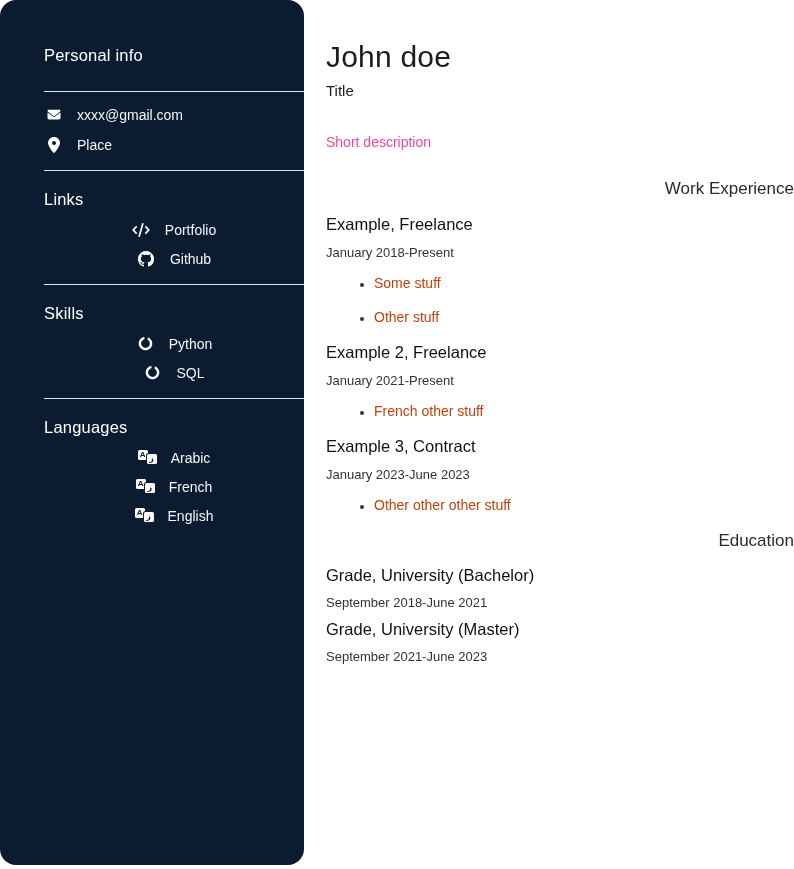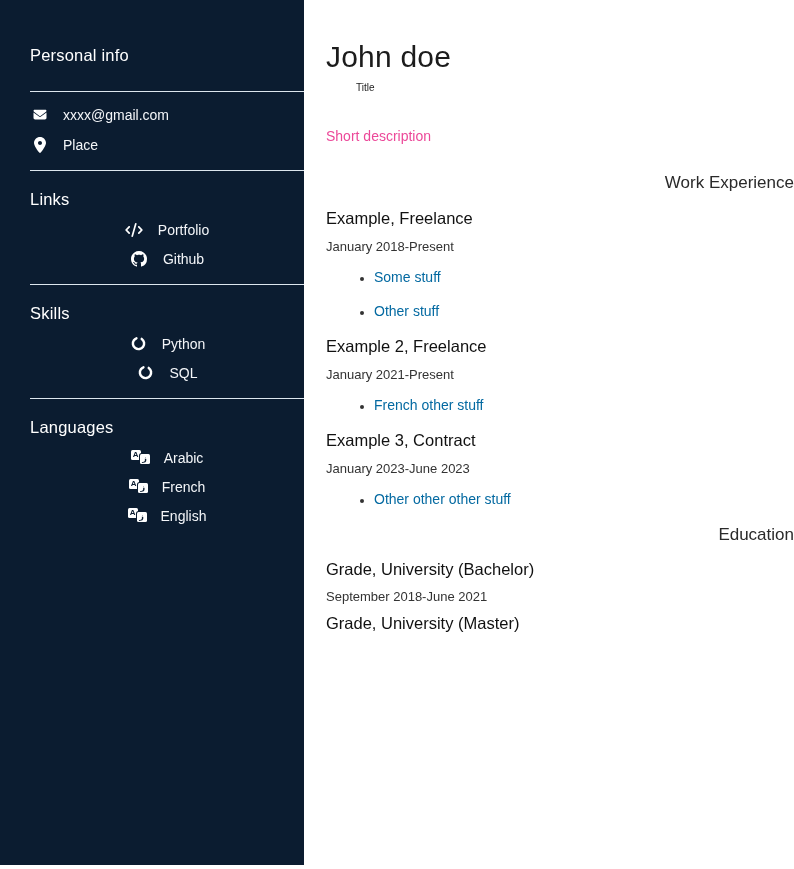--- a/index.html
+++ b/index.html
@@ -12,21 +12,22 @@
   }
 
   
   .sidebar {
     position: absolute;
     left: 0; top: 0;
     width: 304px;
     height: 865px;
     background: #0b1c30;
     color: #ffffff;
-    padding: 46px 0 0 30px;
+    padding: 46px 0 0 44px;
+    border-radius: 16px;
   }
   .side-heading {
     font-size: 16.5px;
     font-weight: 400;
     color: #ffffff;
     letter-spacing: .2px;
   }
   .side-rule {
     border: 0;
     border-top: 1px solid #dde6ee;
@@ -85,23 +86,22 @@
     background: #ffffff;
   }
   .name {
     font-size: 30px;
     font-weight: 400;
     color: #1c1c1c;
     letter-spacing: .2px;
   }
   .job-title {
     margin-top: 8px;
-    font-size: 10px;
+    font-size: 15px;
     color: #222222;
-    margin-left: 30px;
   }
   .short-desc {
     margin-top: 35px;
     font-size: 14px;
     color: #ec4899;
   }
   .section-head {
     display: flex;
     align-items: flex-end;
     margin-top: 29px;
@@ -130,21 +130,21 @@
     font-size: 13px;
     color: #333333;
   }
   ul.bullets {
     margin: 15px 0 4px 0;
     padding-left: 48px;
     list-style: disc;
   }
   ul.bullets li {
     font-size: 14px;
-    color: #0369a1;
+    color: #c2410c;
     margin-bottom: 18px;
   }
   ul.bullets li::marker { color: #333333; font-size: 12px; }
   .edu-entry .entry-title { margin-top: 10px; }
   .edu-entry .entry-date { margin-top: 10px; }
   .work-entry { margin-top: 2px; }
 
   svg { display: block; }
 </style>
 </head>
@@ -294,15 +294,16 @@
     <span class="rule"></span>
   </div>
 
   <div class="edu-entry">
     <div class="entry-title">Grade, University (Bachelor)</div>
     <div class="entry-date">September 2018-June 2021</div>
   </div>
 
   <div class="edu-entry">
     <div class="entry-title">Grade, University (Master)</div>
+    <div class="entry-date">September 2021-June 2023</div>
   </div>
 
 </main>
 
 </body></html>

